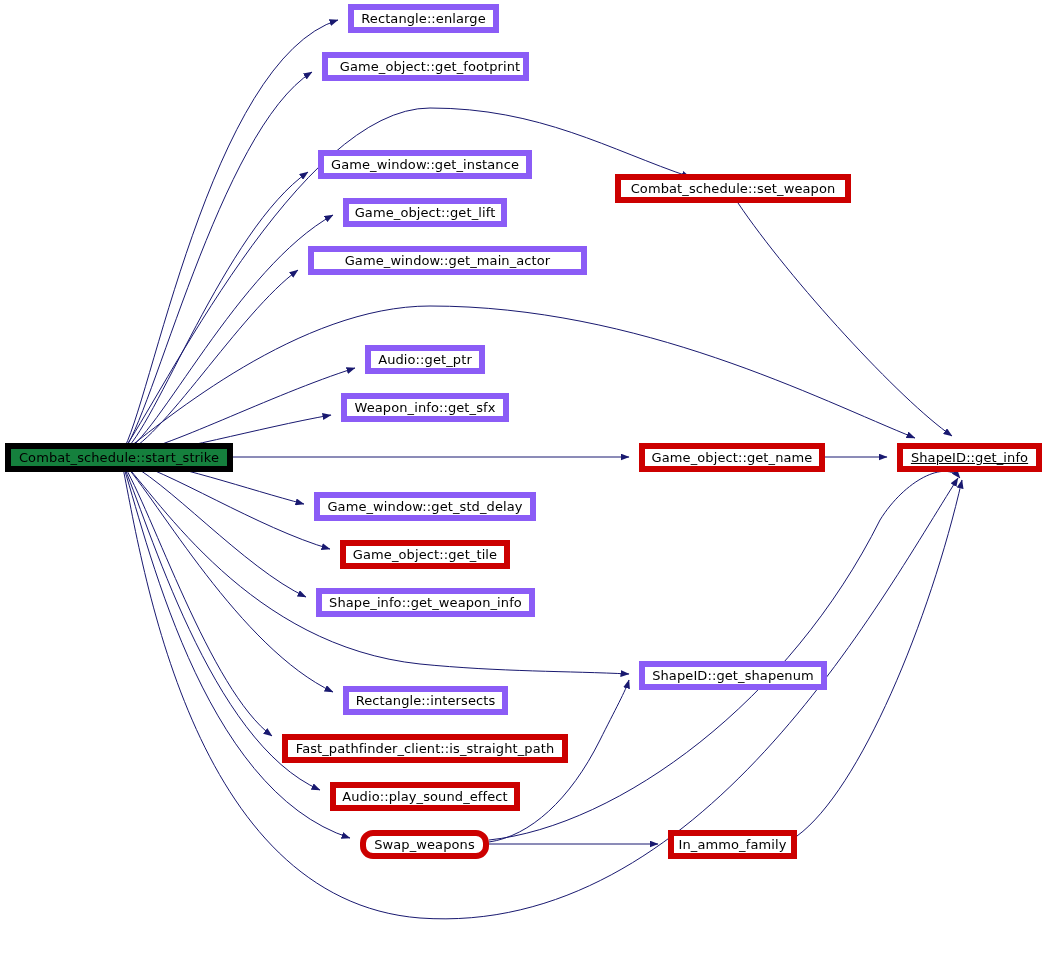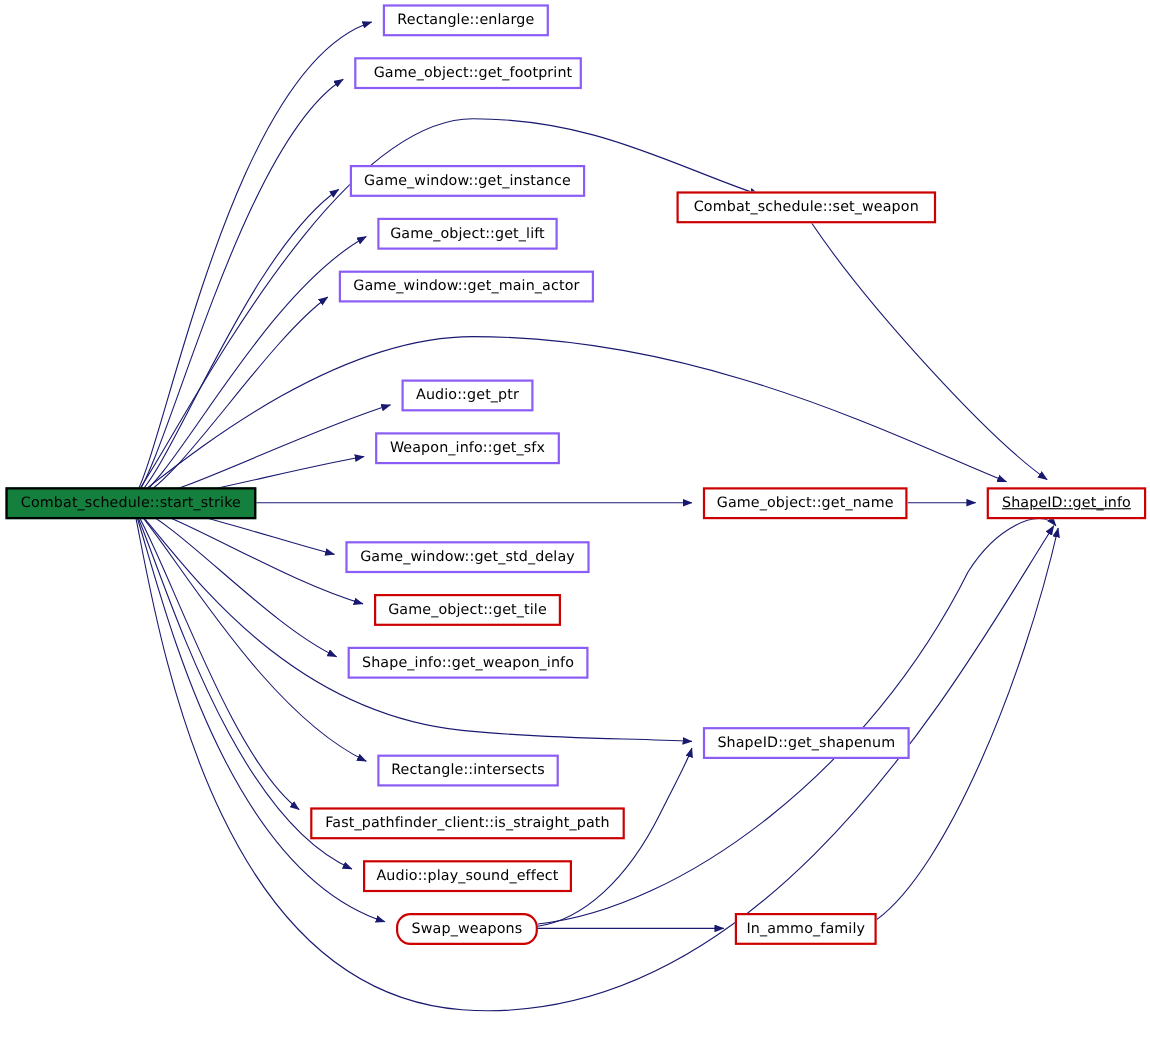--- a/index.html
+++ b/index.html
@@ -30,21 +30,21 @@
     box-sizing: border-box;
     display: flex;
     align-items: center;
     justify-content: center;
     white-space: nowrap;
     font-size: 13px;
     line-height: 1;
     letter-spacing: 0.1px;
     color: #000000;
     background: #ffffff;
-    border: 2px solid #8b5cf6;
+    border: 6px solid #8b5cf6;
     padding: 0 7px;
     height: 29px;
   }
   .graph-node.accent-border {
     border-color: #cc0000;
   }
   .graph-node.current-node {
     background: #15803d;
     border-color: #000000;
   }
@@ -102,21 +102,21 @@
       </div>
       <div class="graph-node" style="left: 322px; top: 52px; width: 207px; padding-left: 16px;">
         <span class="node-label">Game_object::get_footprint</span>
       </div>
       <div class="graph-node" style="left: 318px; top: 150px; width: 214px;">
         <span class="node-label">Game_window::get_instance</span>
       </div>
       <div class="graph-node" style="left: 343px; top: 198px; width: 164px;">
         <span class="node-label">Game_object::get_lift</span>
       </div>
-      <div class="graph-node" style="left: 308px; top: 246px; width: 232px; text-align: right;">
+      <div class="graph-node" style="left: 308px; top: 246px; width: 279px; text-align: right;">
         <span class="node-label">Game_window::get_main_actor</span>
       </div>
       <div class="graph-node" style="left: 365px; top: 345px; width: 120px;">
         <span class="node-label">Audio::get_ptr</span>
       </div>
       <div class="graph-node" style="left: 341px; top: 393px; width: 168px;">
         <span class="node-label">Weapon_info::get_sfx</span>
       </div>
       <div class="graph-node" style="left: 314px; top: 492px; width: 222px;">
         <span class="node-label">Game_window::get_std_delay</span>

